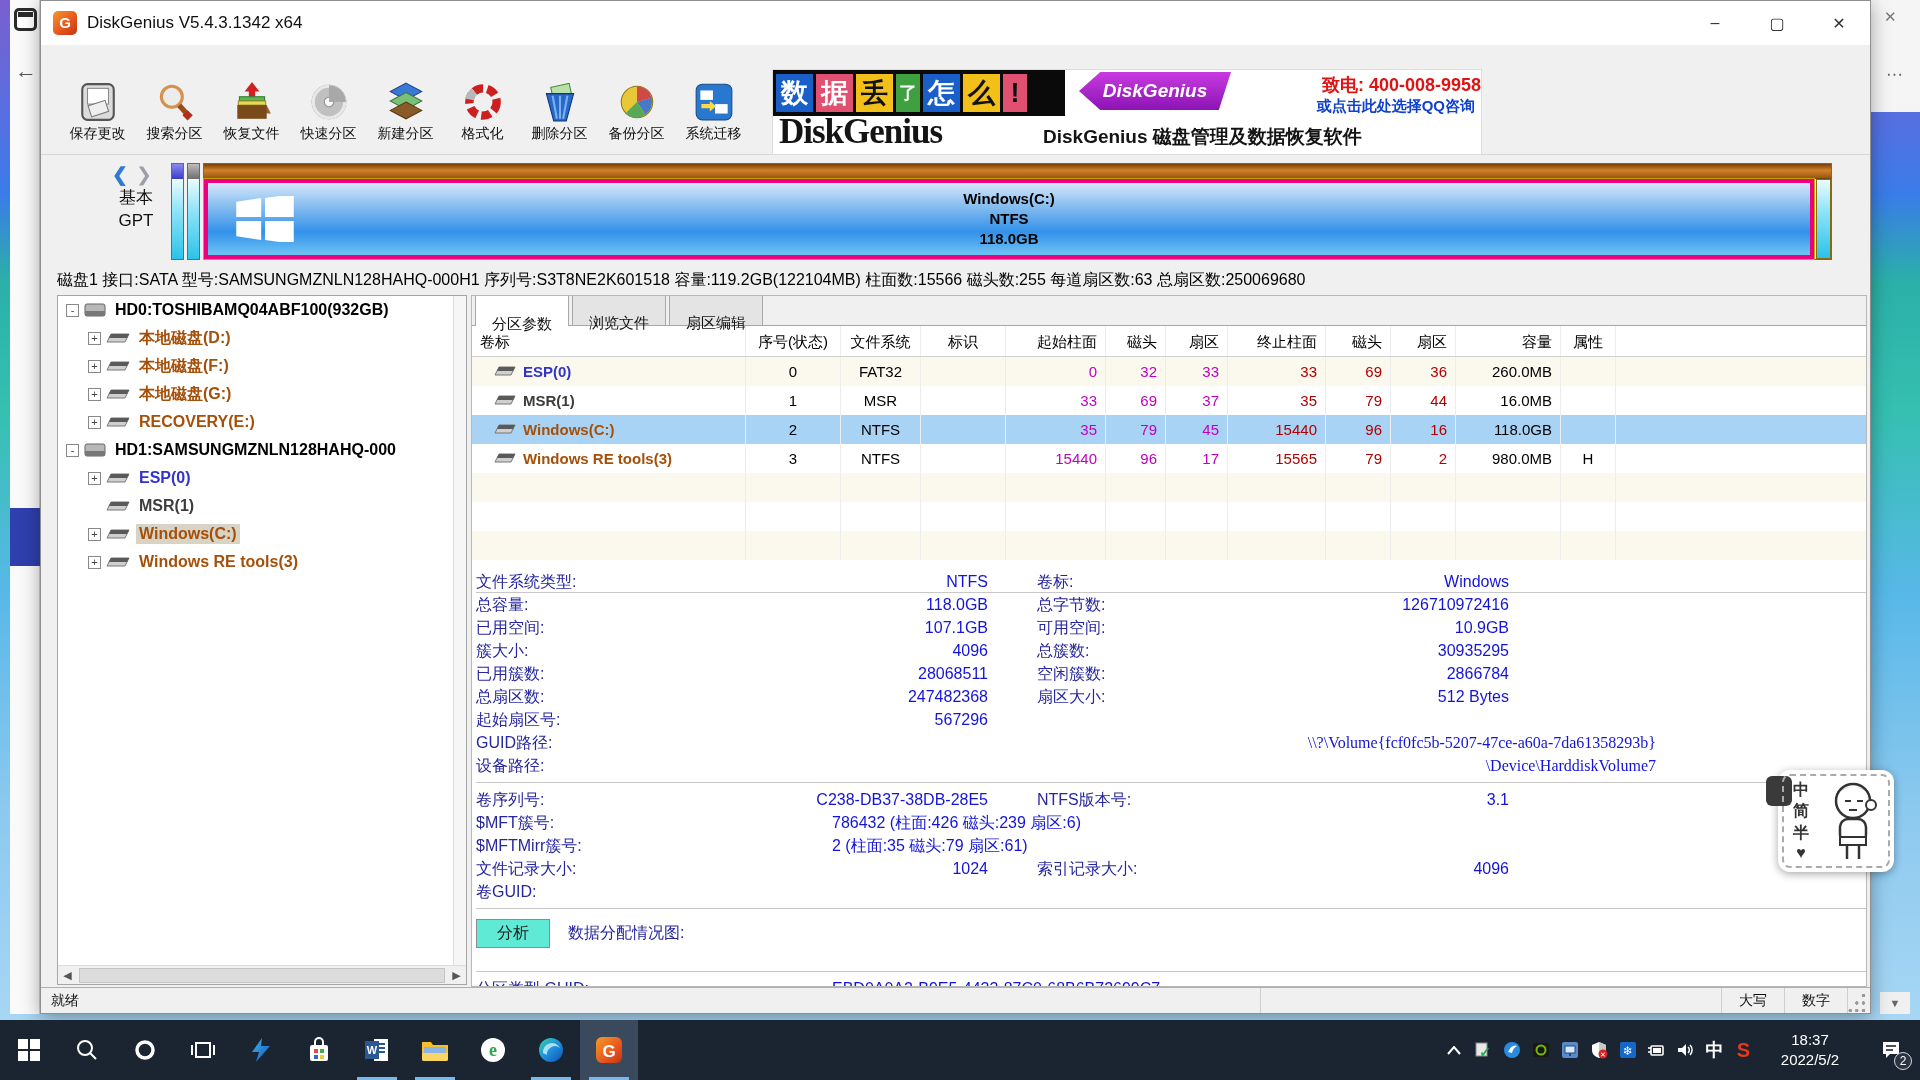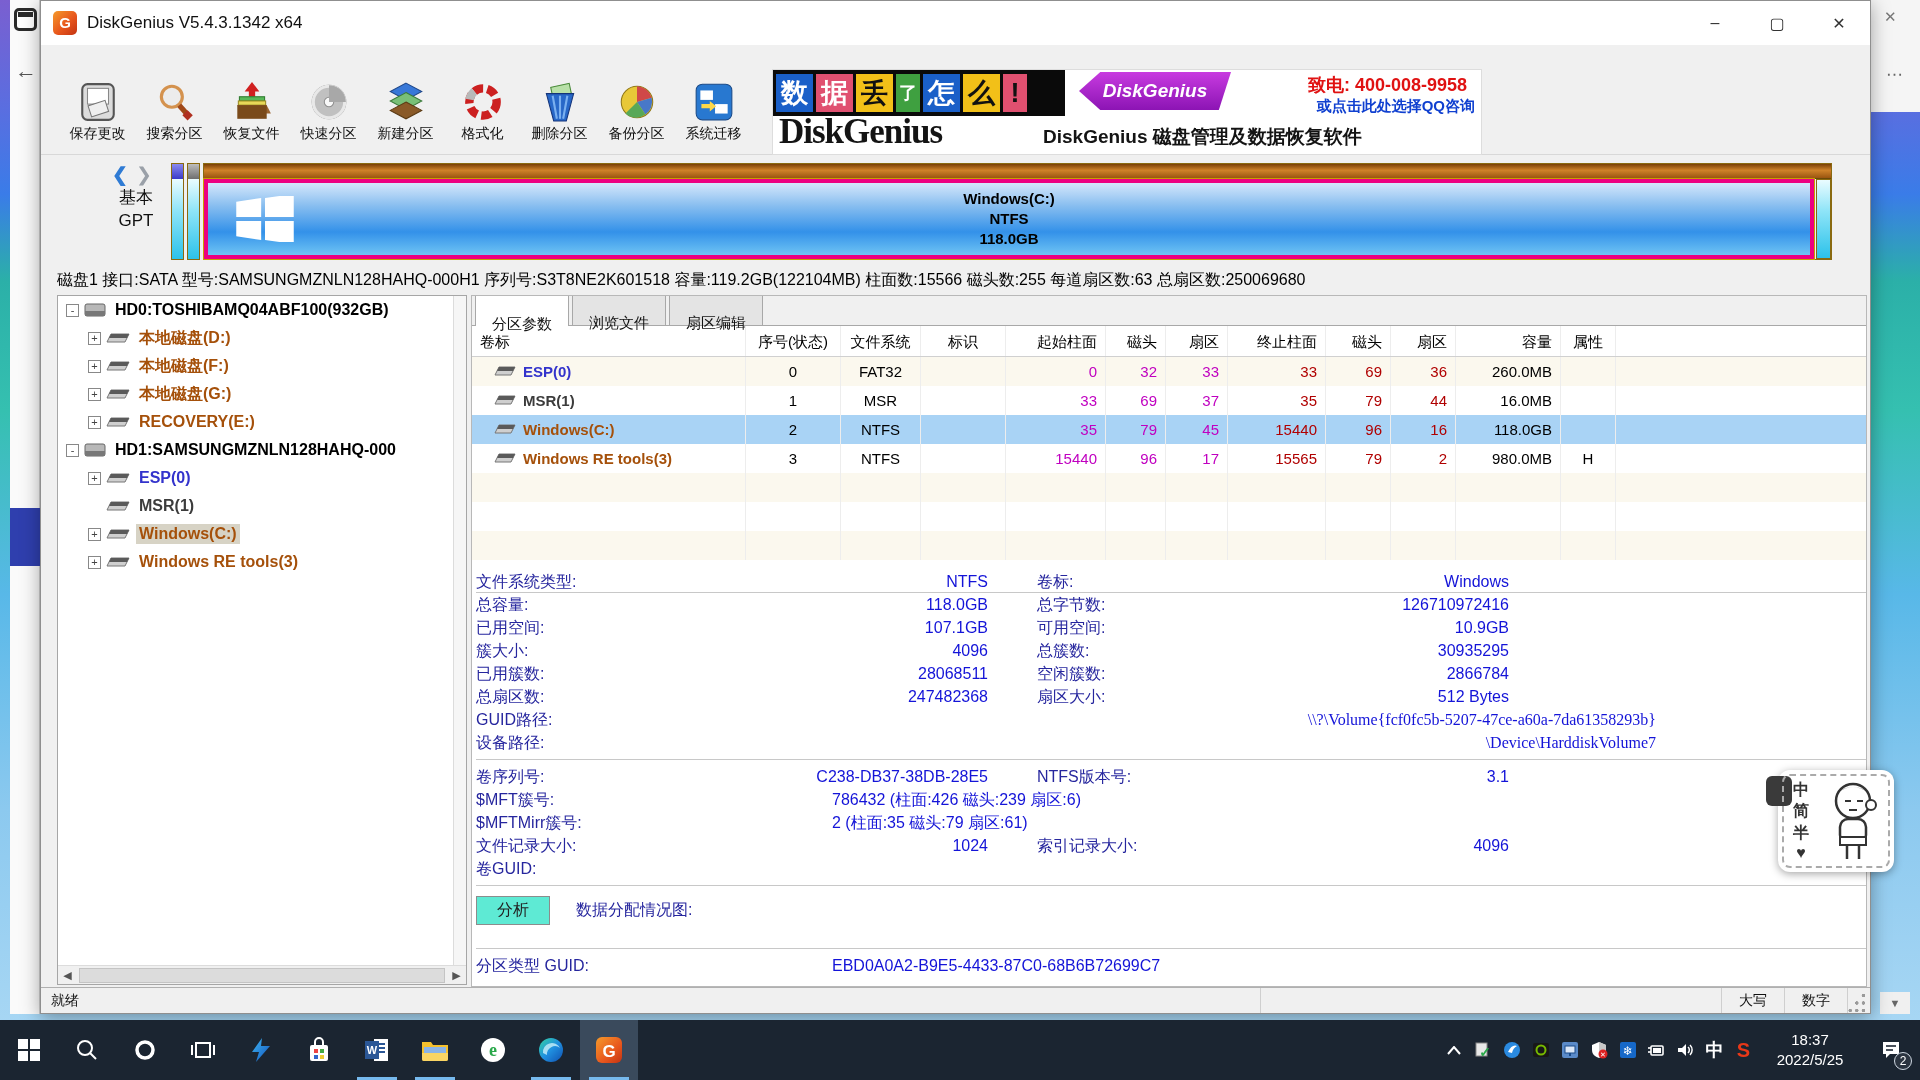--- a/index.html
+++ b/index.html
@@ -41,21 +41,21 @@
   .tiles { position:absolute; left:0; top:0; width:292px; height:46px; background:#0a0a0a; display:flex; align-items:center; gap:3px; padding-left:3px; }
   .tile { width:37px; height:38px; font-size:27px; font-weight:bold; text-align:center; line-height:38px; }
   .t1{background:#1a5fc8;color:#fff}.t2{background:#e05070;color:#fff}.t3{background:#f2c018;color:#111}
   .t4{background:#3fa040;color:#fff;width:24px;font-size:18px}.t5{background:#1a5fc8;color:#fff}
   .t6{background:#f2c018;color:#111}.t7{background:#e05070;color:#111;width:24px}
   .banner-logo { position:absolute; left:6px; top:42px; font-family:"Liberation Serif",serif; font-weight:bold; font-size:35px; color:#141414; letter-spacing:-1px; }
   .ribbon { position:absolute; left:306px; top:2px; width:152px; height:38px;
     background:linear-gradient(180deg,#c83be0,#8c14b4); color:#fff; font-weight:bold; font-style:italic; font-size:19px;
     display:flex; align-items:center; justify-content:center;
     clip-path:polygon(0 50%, 14% 0, 100% 0, 92% 100%, 14% 100%); }
-  .banner-phone { position:absolute; right:14px; top:3px; font-size:18px; font-weight:bold; color:#e01212; }
+  .banner-phone { position:absolute; right:0; top:3px; font-size:18px; font-weight:bold; color:#e01212; }
   .banner-qq { position:absolute; right:6px; top:27px; font-size:15px; font-weight:bold; color:#1040d0; }
   .banner-caption { position:absolute; left:270px; bottom:4px; font-size:19px; font-weight:bold; color:#141414; }
 
   
   .diskpanel { position:absolute; left:0; top:154px; right:0; height:110px; background:#f0f0f0; }
   .nav-col { position:absolute; left:40px; top:8px; width:110px; text-align:center; }
   .nav-arrows { font-size:19px; letter-spacing:8px; }
   .nav-left { color:#2f7bd4; font-weight:bold; }
   .nav-right { color:#9aa0a8; }
   .nav-mode { font-size:17px; color:#111; line-height:23px; }
@@ -123,21 +123,21 @@
   .dl { width:280px; color:#26269e; }
   .dv { width:232px; text-align:right; color:#1414d8; }
   .dl2 { width:240px; margin-left:49px; color:#26269e; }
   .dv2 { width:232px; text-align:right; color:#1414d8; }
   .dv.pathv { width:900px; text-align:right; padding-left:136px;font-family:Liberation Serif, serif; }
   .dv.mftv { width:620px; text-align:left; padding-left:76px; }
   .dsep { border-top:1px solid #c8c8c8; margin:5px 0; }
   .analyze-row { display:flex; align-items:center; margin:8px 0 0 0; height:32px; }
   .analyze-btn { width:74px; height:29px; background:#5eead4; border:1px solid #8c8c8c; font-size:16px; color:#222;
     display:flex; align-items:center; justify-content:center; }
-  .alloc-label { margin-left:26px; font-size:16px; color:#26269e; }
+  .alloc-label { margin-left:18px; font-size:16px; color:#26269e; }
   .partialrow { margin-top:22px; }
 
   
   .statusbar { position:absolute; left:0; bottom:0; right:0; height:26px; background:#f0f0f0; border-top:1px solid #b0b0b0; display:flex; font-size:14px; color:#111; }
   .sb-ready { width:1220px; line-height:25px; padding-left:10px; border-right:1px solid #cfcfcf; }
   .sb-fill { flex:1; border-right:1px solid #cfcfcf; }
   .sb-cell { width:63px; text-align:center; line-height:25px; border-right:1px solid #cfcfcf; }
   .sb-grip { width:22px; background:
      radial-gradient(circle at 70% 30%, #9a9a9a 1.5px, transparent 2px),
      radial-gradient(circle at 40% 60%, #9a9a9a 1.5px, transparent 2px),
@@ -605,20 +605,24 @@
             <span class="dl2">空闲簇数:</span>
             <span class="dv2">2866784</span>
           </div>
         <div class="drow">
             <span class="dl">总扇区数:</span>
             <span class="dv">247482368</span>
             <span class="dl2">扇区大小:</span>
             <span class="dv2">512 Bytes</span>
           </div>
         <div class="drow">
+            <span class="dl">起始扇区号:</span>
+            <span class="dv">567296</span>
+          </div>
+        <div class="drow">
             <span class="dl">GUID路径:</span>
             <span class="dv pathv">\\?\Volume{fcf0fc5b-5207-47ce-a60a-7da61358293b}</span>
           </div>
         <div class="drow">
             <span class="dl">设备路径:</span>
             <span class="dv pathv">\Device\HarddiskVolume7</span>
           </div>
 
         <div class="dsep"></div>
 
@@ -850,21 +854,21 @@
     <div class="tray-ico">
       <svg width="18" height="16" viewBox="0 0 18 16">
           <polygon points="1,6 5,6 9,2 9,14 5,10 1,10" fill="#fff"></polygon>
           <path d="M11 5 a4 4 0 0 1 0 6 M13 3 a7 7 0 0 1 0 10" fill="none" stroke="#fff" stroke-width="1.5"></path>
         </svg>
     </div>
     <div class="tray-ico" style="font-size:18px;font-weight:bold;">中</div>
     <div class="tray-ico" style="color:#e83818;font-size:20px;font-weight:bold;">S</div>
     <div class="clock">
       <div>18:37</div>
-      <div>2022/5/25</div>
+      <div>2022/5/2</div>
     </div>
     <div class="notif">
       <svg width="22" height="22" viewBox="0 0 22 22">
           <path d="M3 3 h16 v12 h-9 l-4 4 v-4 h-3 Z" fill="#fff"></path>
           <line x1="6" y1="7" x2="16" y2="7" stroke="#1b2531" stroke-width="1.6"></line>
           <line x1="6" y1="11" x2="13" y2="11" stroke="#1b2531" stroke-width="1.6"></line>
         </svg>
       <div class="notif-badge">2</div>
     </div>
   </div>

